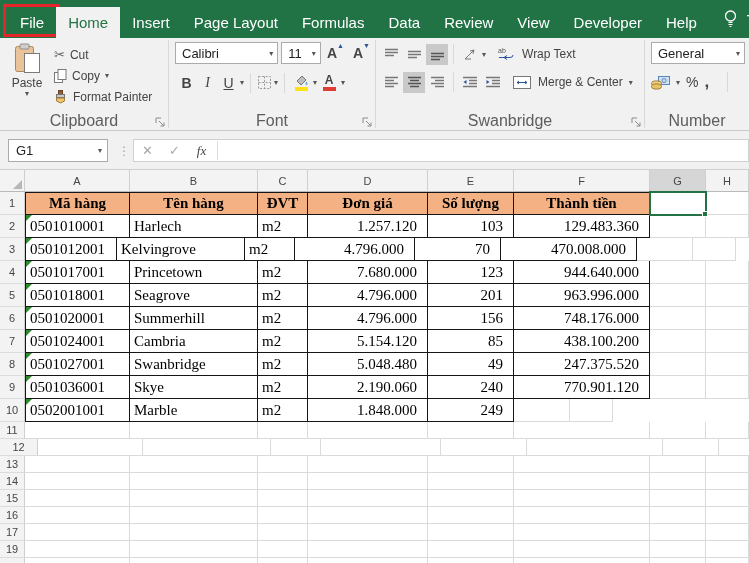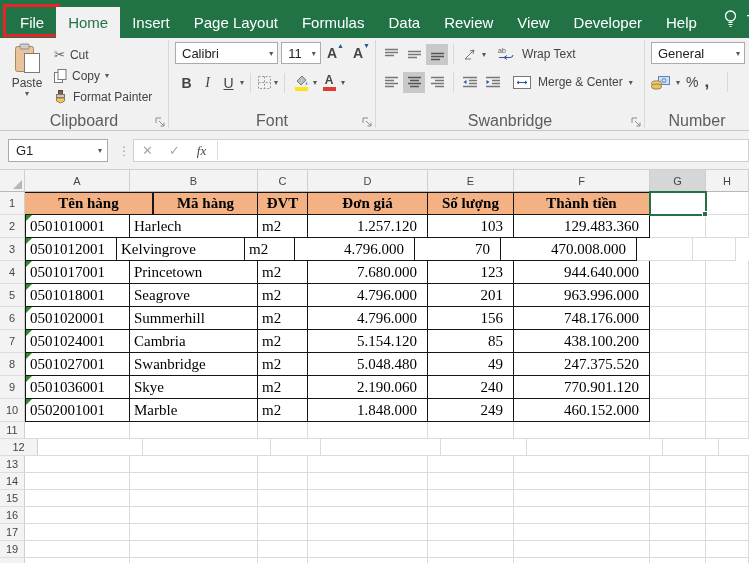--- a/index.html
+++ b/index.html
@@ -389,22 +389,22 @@
         <div class="colh" style="width: 128px;">B</div>
         <div class="colh" style="width: 50px;">C</div>
         <div class="colh" style="width: 120px;">D</div>
         <div class="colh" style="width: 86px;">E</div>
         <div class="colh" style="width: 136px;">F</div>
         <div class="colh sel" style="width: 56px;">G</div>
         <div class="colh" style="width: 43px;">H</div>
       </div>
       <div class="grow" style="height: 23px;">
         <div class="rowh" style="width: 25px;">1</div>
+        <div class="cell tbl first-col first-row th" style="width: 105px; background: rgb(244, 177, 131);">Mã hàng</div>
         <div class="cell tbl first-row th" style="width: 128px; background: rgb(244, 177, 131);">Tên hàng</div>
-        <div class="cell tbl first-col first-row th" style="width: 105px; background: rgb(244, 177, 131);">Mã hàng</div>
         <div class="cell tbl first-row th" style="width: 50px; background: rgb(244, 177, 131);">ĐVT</div>
         <div class="cell tbl first-row th" style="width: 120px; background: rgb(244, 177, 131);">Đơn giá</div>
         <div class="cell tbl first-row th" style="width: 86px; background: rgb(244, 177, 131);">Số lượng</div>
         <div class="cell tbl first-row th" style="width: 136px; background: rgb(244, 177, 131);">Thành tiền</div>
         <div class="cell empty selcell" style="width: 56px;">
           <div class="fill-handle"></div>
         </div>
         <div class="cell empty" style="width: 43px;"></div>
       </div>
       <div class="grow" style="height: 23px;">
@@ -495,21 +495,20 @@
         <div class="cell empty" style="width: 56px;"></div>
         <div class="cell empty" style="width: 43px;"></div>
       </div>
       <div class="grow" style="height: 23px;">
         <div class="rowh" style="width: 25px;">10</div>
         <div class="cell tbl first-col al" style="width: 105px;">0502001001<div class="tri" style="border-top-color: rgb(46, 139, 46);"></div></div>
         <div class="cell tbl al" style="width: 128px;">Marble</div>
         <div class="cell tbl al" style="width: 50px;">m2</div>
         <div class="cell tbl ar" style="width: 120px;">1.848.000</div>
         <div class="cell tbl ar" style="width: 86px;">249</div>
-        <div class="cell tbl ar" style="width: 136px;">460.152.000</div>
         <div class="cell empty" style="width: 56px;"></div>
         <div class="cell empty" style="width: 43px;"></div>
       </div>
       <div class="grow" style="height: 17px;">
         <div class="rowh" style="width: 25px;">11</div>
         <div class="cell empty" style="width: 105px;"></div>
         <div class="cell empty" style="width: 128px;"></div>
         <div class="cell empty" style="width: 50px;"></div>
         <div class="cell empty" style="width: 120px;"></div>
         <div class="cell empty" style="width: 86px;"></div>

